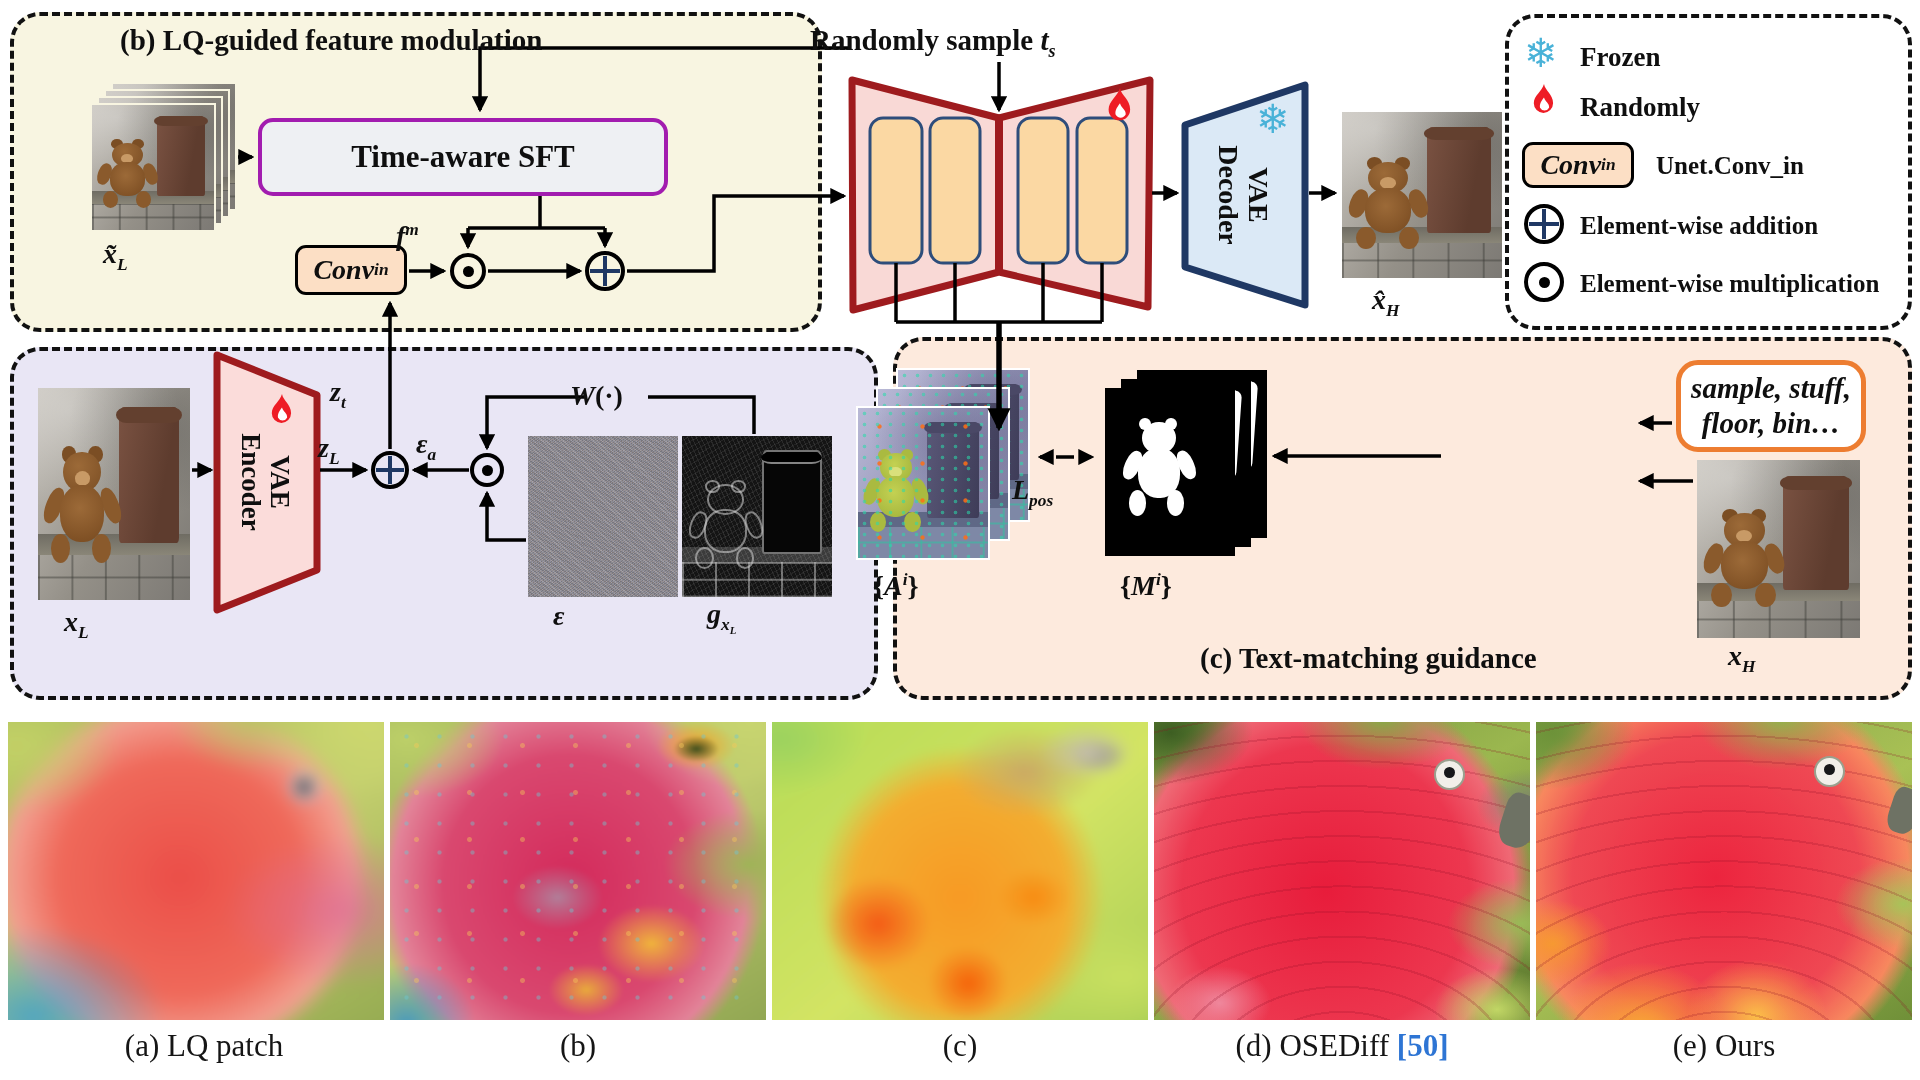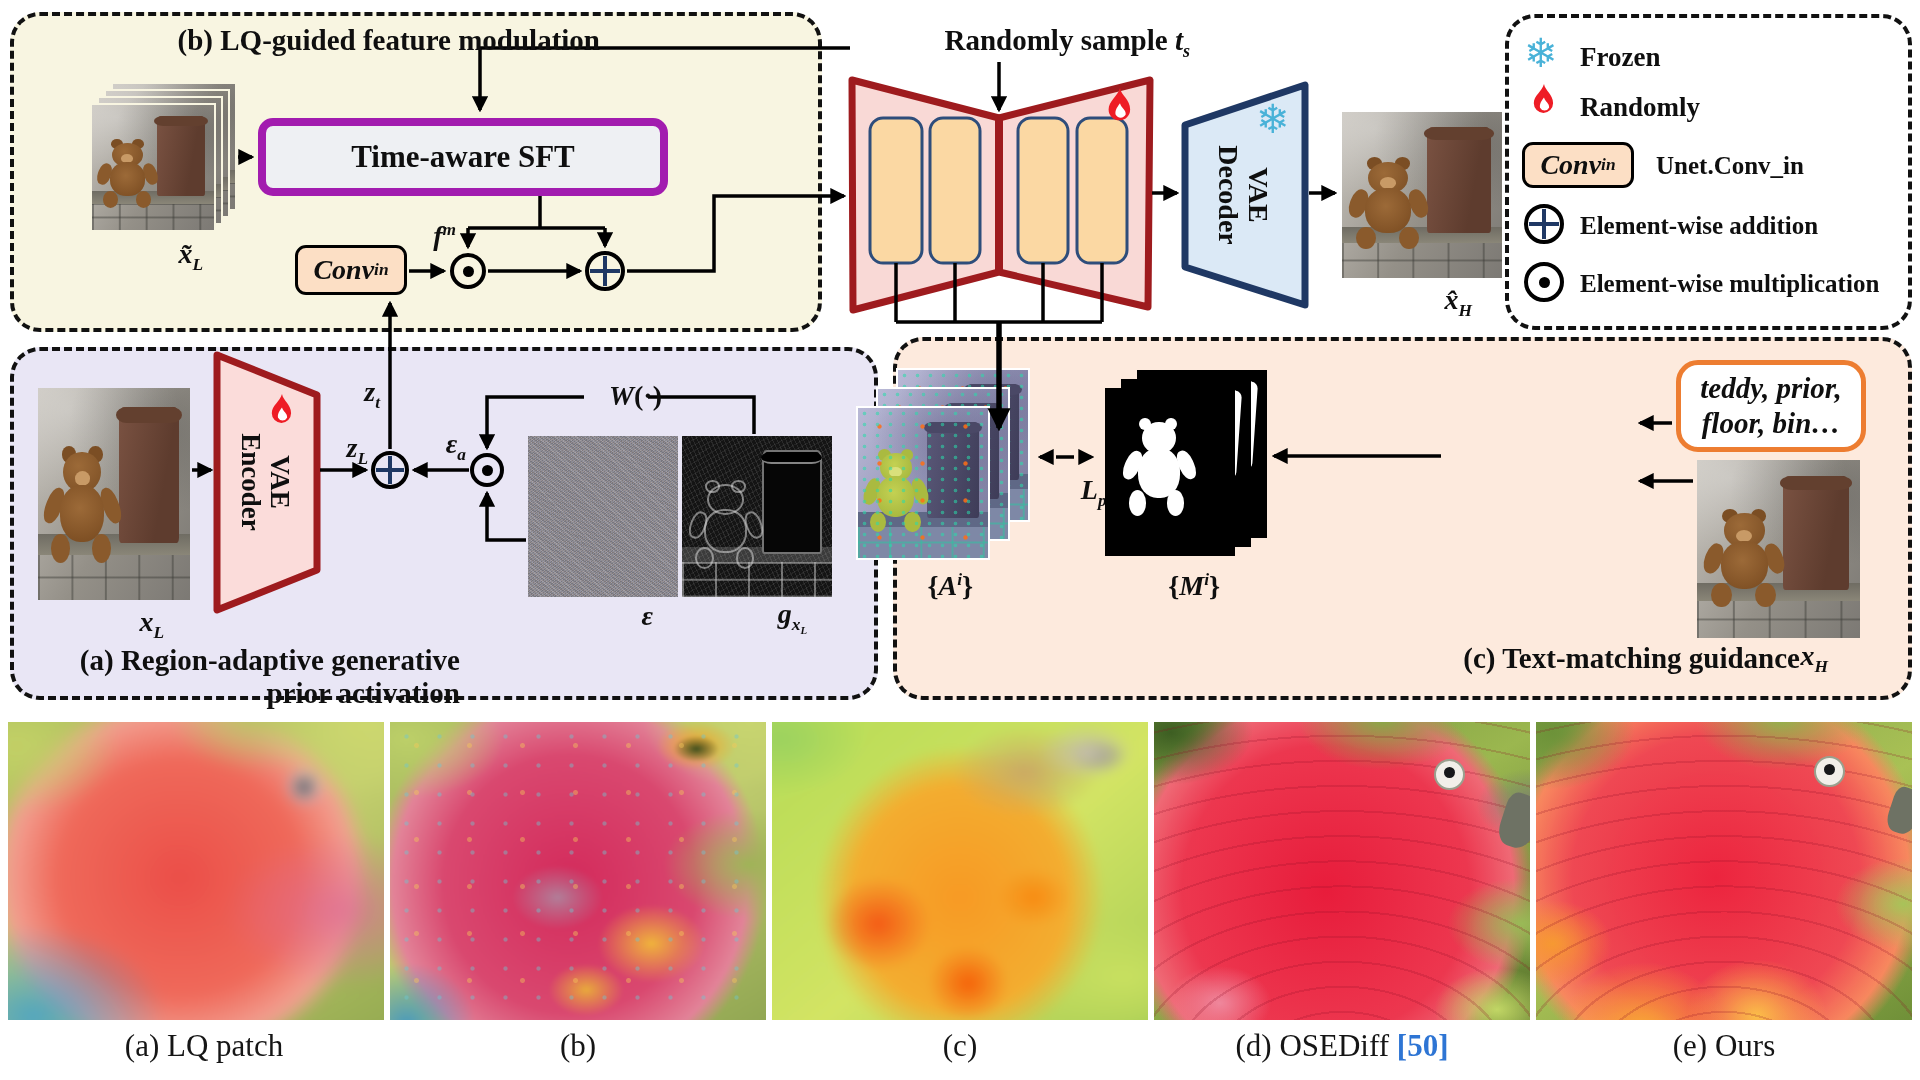--- a/index.html
+++ b/index.html
@@ -6,28 +6,28 @@
   #fig{position:relative;width:1920px;height:1080px;background:#fff;overflow:hidden;
        font-family:"Liberation Serif","DejaVu Serif",serif;color:#0f0f0f;}
   
   .panel{position:absolute;border:4px dashed #111;border-radius:30px;box-sizing:border-box;z-index:0;}
   #panel-b{left:10px;top:12px;width:812px;height:320px;background:#f8f5e1;}
   #panel-a{left:10px;top:347px;width:868px;height:353px;background:#e9e6f5;}
   #panel-c{left:893px;top:337px;width:1019px;height:363px;background:#fdeadd;}
   #legend{left:1505px;top:14px;width:407px;height:316px;background:#fff;z-index:1;}
   svg.wires{position:absolute;left:0;top:0;z-index:2;}
   svg.wires2{position:absolute;left:0;top:0;z-index:4;}
-  .lbl{position:absolute;z-index:3;text-align:right;}
+  .lbl{position:absolute;z-index:3;text-align:left;}
   .ttl{font-weight:bold;font-size:29px;}
   .m{font-style:italic;font-weight:bold;}
   sub{font-size:.62em;} sup{font-size:.62em;}
   .mlbl{font-size:28px;}
   
   .box{position:absolute;z-index:3;box-sizing:border-box;display:flex;align-items:center;justify-content:center;text-align:center;}
-  #sft{left:258px;top:118px;width:410px;height:78px;background:#eef0f3;border:8px solid #a21caf;border-radius:15px;font-weight:bold;font-size:31px;}
+  #sft{left:258px;top:118px;width:410px;height:78px;background:#eef0f3;border:4px solid #a21caf;border-radius:15px;font-weight:bold;font-size:31px;}
   .convchip{background:#fcdfc5;border:3.5px solid #000;border-radius:11px;font-size:28px;}
   #conv-b{left:295px;top:245px;width:112px;height:50px;}
   #sam2{left:1443px;top:400px;width:189px;height:115px;background:#dbe9f6;border:6px solid #1f3864;border-radius:26px;font-weight:bold;font-size:29px;line-height:1.15;flex-direction:column;}
   #prompt{left:1676px;top:360px;width:190px;height:92px;background:#fff;border:5px solid #ed7d31;border-radius:22px;font-style:italic;font-weight:bold;font-size:29px;line-height:1.2;flex-direction:column;}
   
   .op{position:absolute;z-index:3;border:4px solid #000;border-radius:50%;box-sizing:border-box;background:transparent;}
   .op.plus::before{content:"";position:absolute;left:50%;top:4%;bottom:4%;width:4px;margin-left:-2px;background:#1f3864;}
   .op.plus::after{content:"";position:absolute;top:50%;left:4%;right:4%;height:4px;margin-top:-2px;background:#1f3864;}
   .op.dot::before{content:"";position:absolute;left:50%;top:50%;width:11px;height:11px;margin:-5.5px 0 0 -5.5px;background:#000;border-radius:50%;}
   
@@ -219,32 +219,31 @@
     <g stroke="#000" stroke-width="3.5" fill="none" stroke-dasharray="9,8">
       <line x1="1065" y1="457" x2="1040" y2="457" marker-end="url(#ah)"></line>
       <line x1="1065" y1="457" x2="1092" y2="457" marker-end="url(#ah)"></line>
     </g>
   </svg>
 
   <div class="lbl ttl" style="left:120px;top:24px;width:480px;">(b) LQ-guided feature modulation</div>
   <div class="lbl ttl" style="left:810px;top:24px;width:380px;">
     <span>Randomly sample </span><span class="m">t</span><sub class="m">s</sub>
   </div>
-  <div class="lbl ttl" style="left:20px;top:644px;width:440px;">(a)  Region-adaptive generative prior activation</div>
   <div class="lbl ttl" style="left:1200px;top:642px;width:600px;">(c) Text-matching guidance</div>
 
   <div class="box" id="sft">
       <span>Time-aware SFT</span>
     </div>
   <div class="box convchip" id="conv-b">
     <span class="m">Conv</span>
       <sub class="m">in</sub>
   </div>
   <div class="box" id="prompt">
-    <span>teddy, prior,</span>
+    <span>sample, stuff,</span>
     <span>floor, bin…</span>
   </div>
 
   <div class="vtxt" style="left:195px;top:430px;width:140px;height:104px;font-size:27px;">
     <span>VAE</span>
     <span>Encoder</span>
   </div>
   <div class="vtxt" style="left:1168px;top:143px;width:150px;height:104px;font-size:28px;">
     <span>VAE</span>
     <span>Decoder</span>

